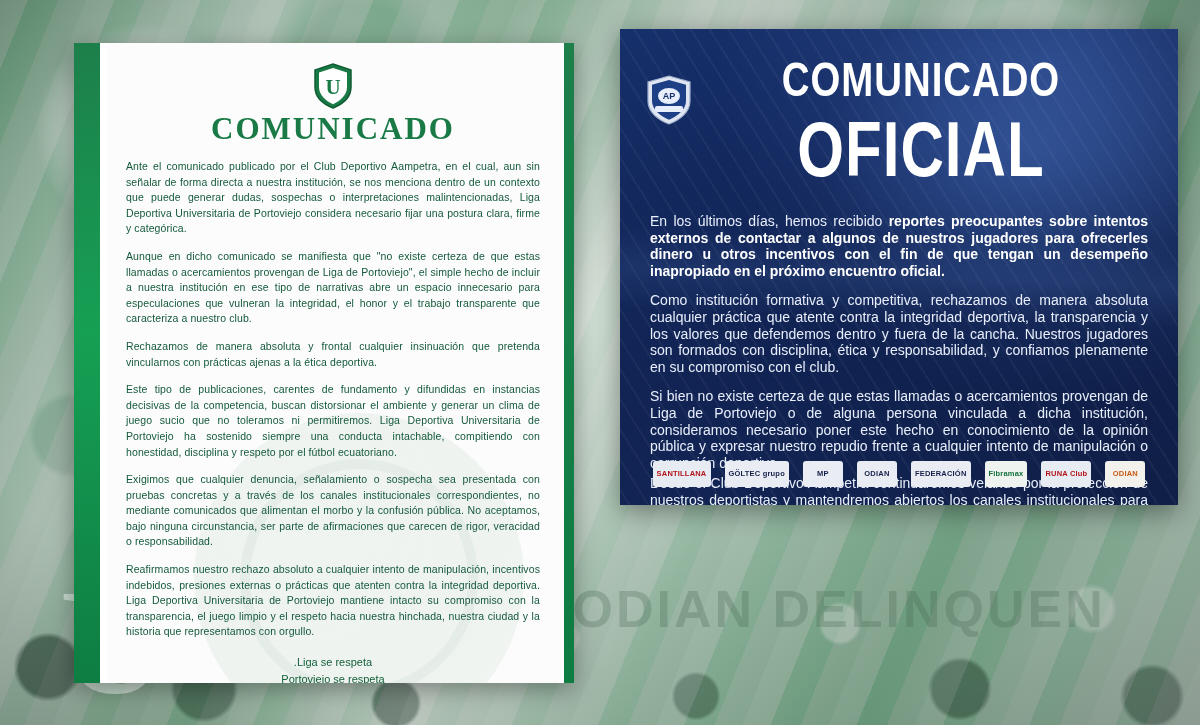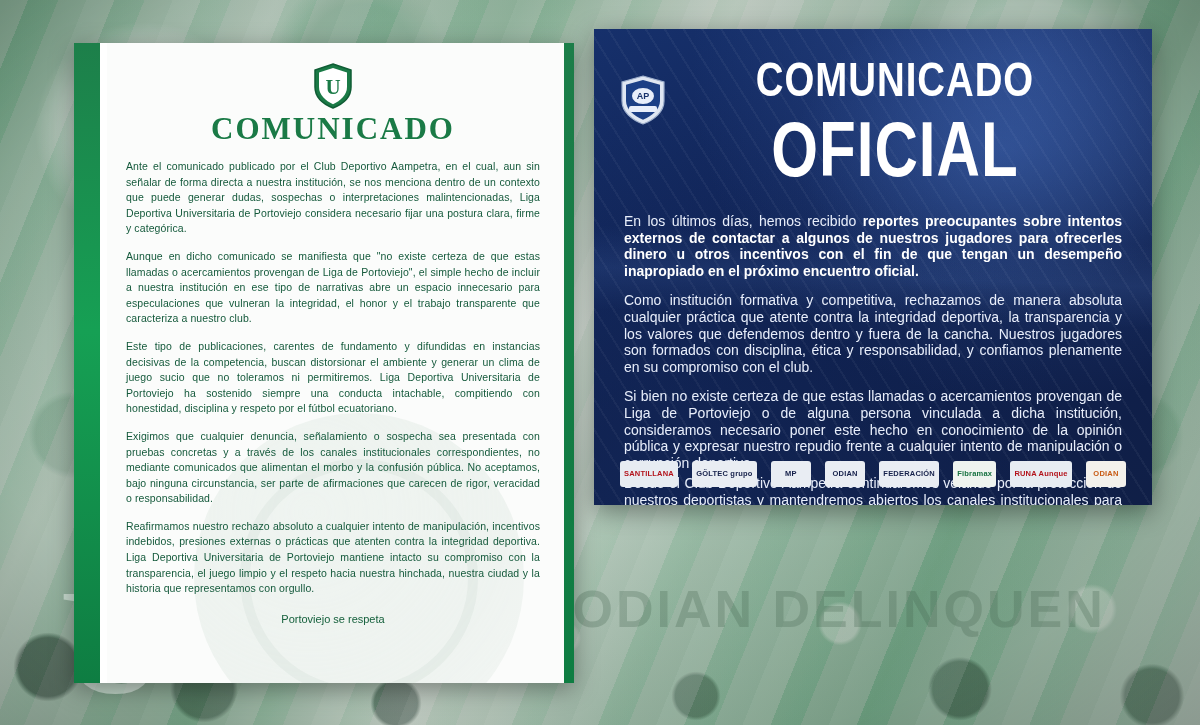--- a/index.html
+++ b/index.html
@@ -157,21 +157,21 @@
     margin: 14px 0 0 0;
     text-align: center;
     font-size: 11px;
     line-height: 17px;
     color: #15603c;
   }
 
   
   .doc-right {
     position: absolute;
-    left: 594px;
+    left: 620px;
     top: 29px;
     width: 558px;
     height: 476px;
     background:
       radial-gradient(ellipse at 78% 8%, rgba(80,120,200,0.35) 0%, rgba(0,0,0,0) 55%),
       radial-gradient(ellipse at 10% 95%, rgba(20,40,90,0.6) 0%, rgba(0,0,0,0) 60%),
       linear-gradient(160deg, #16306b 0%, #12275c 30%, #0e1f4c 60%, #101f47 100%);
     box-shadow: 0 6px 24px rgba(0,0,0,0.4);
     overflow: hidden;
     color: #eef3fb;
@@ -260,21 +260,21 @@
     font-weight: bold;
     line-height: 17px;
     color: #ffffff;
   }
 
   
   .sponsors {
     position: absolute;
     left: 0; right: 0; bottom: 18px;
     display: flex;
-    justify-content: space-between;
+    justify-content: center;
     align-items: center;
     gap: 14px;
     padding: 0 26px;
   }
   .sponsor {
     height: 26px;
     min-width: 40px;
     border-radius: 3px;
     background: #f2f4f8;
     color: #1b2b52;
@@ -320,26 +320,28 @@
           <path d="M20 5 L34 9.6 V24 C34 32 27.5 37.8 20 41.2 C12.5 37.8 6 32 6 24 V9.6 Z" fill="#ffffff"></path>
           <text x="20" y="31" text-anchor="middle" font-family="Liberation Serif, serif" font-size="21" font-weight="bold" fill="#1a7a46">U</text>
         </svg>
       </div>
 
       <div class="comunicado-title">COMUNICADO</div>
 
       <div class="body-text">
         <p>Ante el comunicado publicado por el Club Deportivo Aampetra, en el cual, aun sin señalar de forma directa a nuestra institución, se nos menciona dentro de un contexto que puede generar dudas, sospechas o interpretaciones malintencionadas, Liga Deportiva Universitaria de Portoviejo considera necesario fijar una postura clara, firme y categórica.</p>
         <p>Aunque en dicho comunicado se manifiesta que "no existe certeza de que estas llamadas o acercamientos provengan de Liga de Portoviejo", el simple hecho de incluir a nuestra institución en ese tipo de narrativas abre un espacio innecesario para especulaciones que vulneran la integridad, el honor y el trabajo transparente que caracteriza a nuestro club.</p>
+        <p>Rechazamos de manera absoluta y frontal cualquier insinuación que pretenda vincularnos con prácticas ajenas a la ética deportiva.</p>
         <p>Este tipo de publicaciones, carentes de fundamento y difundidas en instancias decisivas de la competencia, buscan distorsionar el ambiente y generar un clima de juego sucio que no toleramos ni permitiremos. Liga Deportiva Universitaria de Portoviejo ha sostenido siempre una conducta intachable, compitiendo con honestidad, disciplina y respeto por el fútbol ecuatoriano.</p>
         <p>Exigimos que cualquier denuncia, señalamiento o sospecha sea presentada con pruebas concretas y a través de los canales institucionales correspondientes, no mediante comunicados que alimentan el morbo y la confusión pública. No aceptamos, bajo ninguna circunstancia, ser parte de afirmaciones que carecen de rigor, veracidad o responsabilidad.</p>
         <p>Reafirmamos nuestro rechazo absoluto a cualquier intento de manipulación, incentivos indebidos, presiones externas o prácticas que atenten contra la integridad deportiva. Liga Deportiva Universitaria de Portoviejo mantiene intacto su compromiso con la transparencia, el juego limpio y el respeto hacia nuestra hinchada, nuestra ciudad y la historia que representamos con orgullo.</p>
       </div>
 
       <div class="slogan">
+        <div>.Liga se respeta</div>
         <div>Portoviejo se respeta</div>
 
       </div>
 
     </div>
   </div>
 
   <div class="doc-right">
     <div class="diag"></div>
     <div class="glow"></div>
@@ -377,18 +379,18 @@
       </div>
     </div>
 
     <div class="sponsors">
       <div class="sponsor s-red">SANTILLANA</div>
       <div class="sponsor s-dark">GÖLTEC grupo</div>
       <div class="sponsor s-dark">MP</div>
       <div class="sponsor s-dark">ODIAN</div>
       <div class="sponsor s-dark">FEDERACIÓN</div>
       <div class="sponsor s-green">Fibramax</div>
-      <div class="sponsor s-red">RUNA Aunque</div>
+      <div class="sponsor s-red">RUNA Club</div>
       <div class="sponsor s-orange">ODIAN</div>
     </div>
   </div>
 
 </div>
 
 </body></html>

